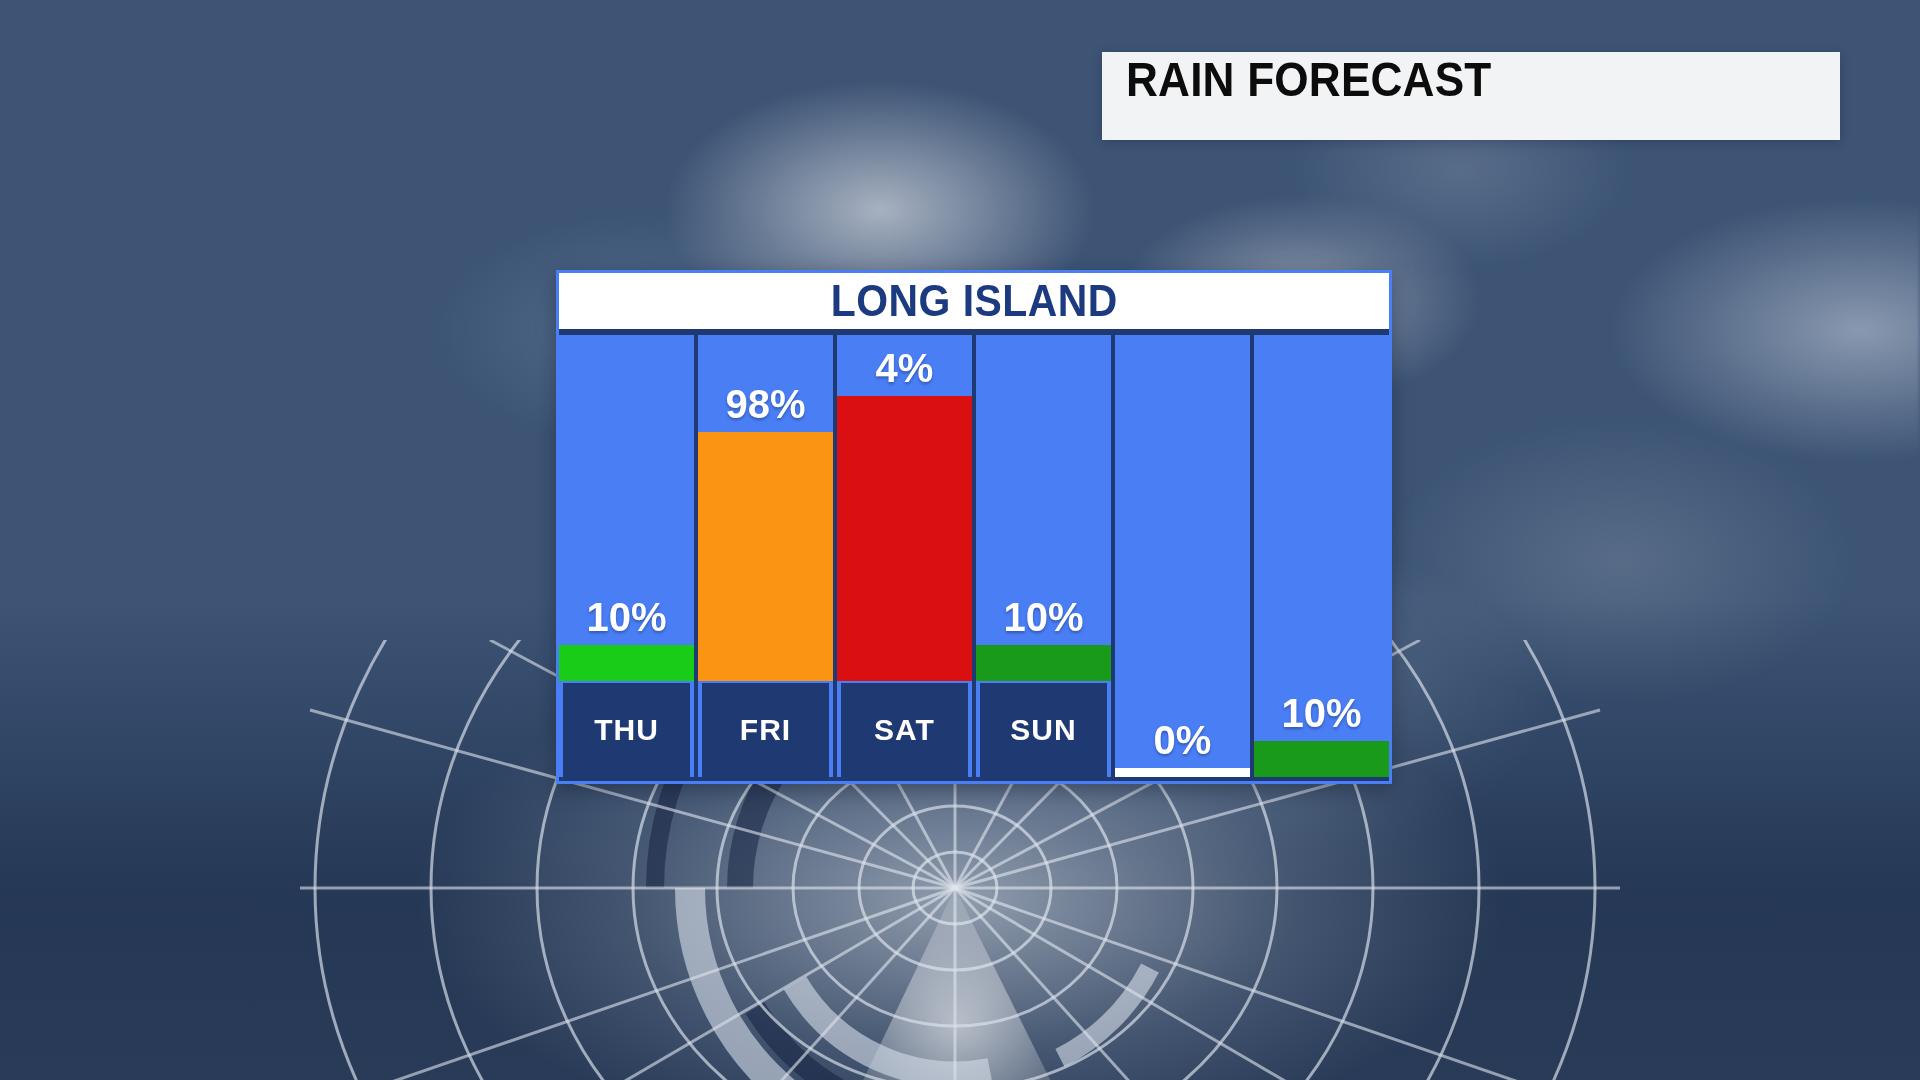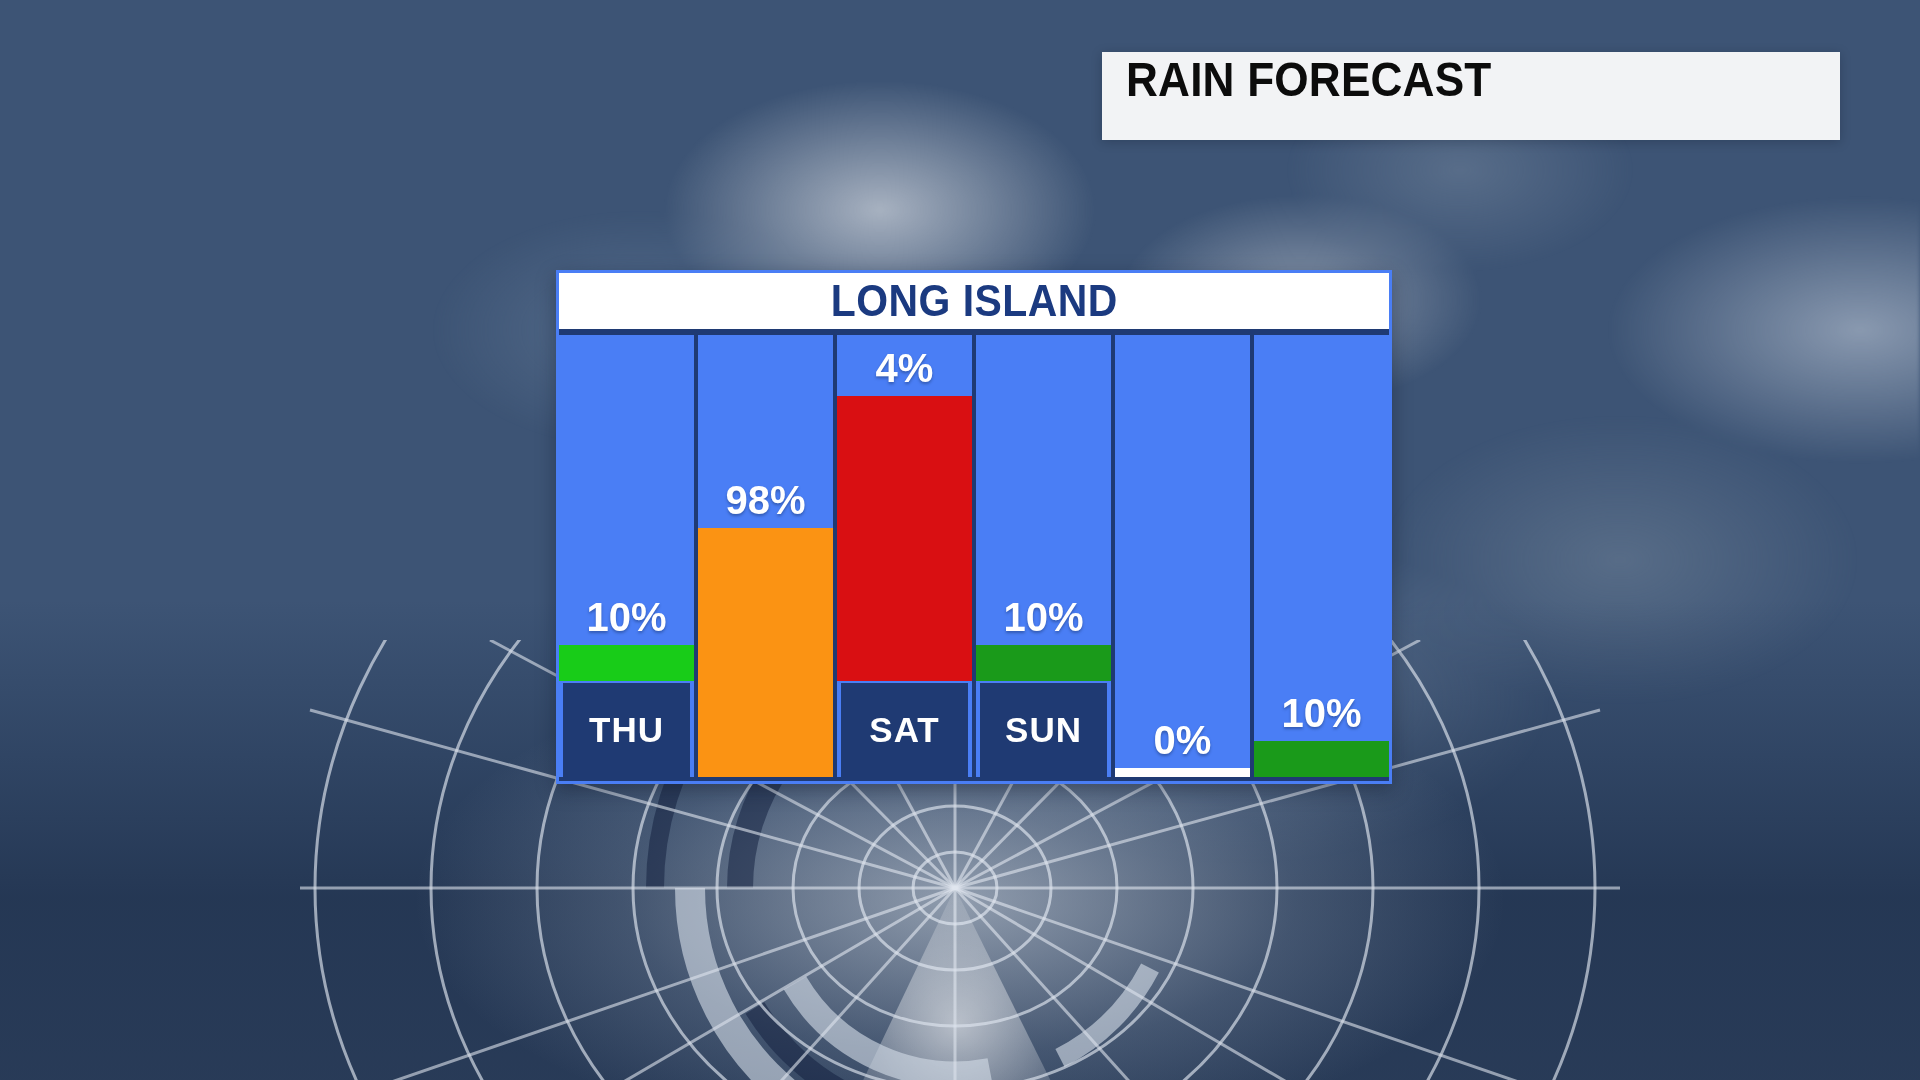--- a/index.html
+++ b/index.html
@@ -167,21 +167,21 @@
     border: 2px solid #4a7ef5;
     border-bottom: none;
     box-sizing: border-box;
     display: flex;
     align-items: center;
     justify-content: center;
     margin: 0 2px;
   }
   .daybox .dayname {
     color: #ffffff;
-    font-size: 35px;
+    font-size: 30px;
     font-weight: 700;
     letter-spacing: 1px;
     font-family: "Liberation Sans", sans-serif;
   }
 </style>
 </head>
 <body>
 
 <div id="stage">
 
@@ -263,20 +263,23 @@
         <div class="pct">10%</div>
         <div class="bar" style="height: 36px; background: rgb(24, 204, 24);"></div>
         <div class="daybox">
           <span class="dayname">THU</span>
         </div>
       </div>
 
       <div class="col">
         <div class="pct">98%</div>
         <div class="bar" style="height: 249px; background: rgb(251, 147, 19);"></div>
+        <div class="daybox">
+          <span class="dayname">FRI</span>
+        </div>
       </div>
 
       <div class="col">
         <div class="pct">4%</div>
         <div class="bar" style="height: 285px; background: rgb(217, 15, 18);"></div>
         <div class="daybox">
           <span class="dayname">SAT</span>
         </div>
       </div>
 

